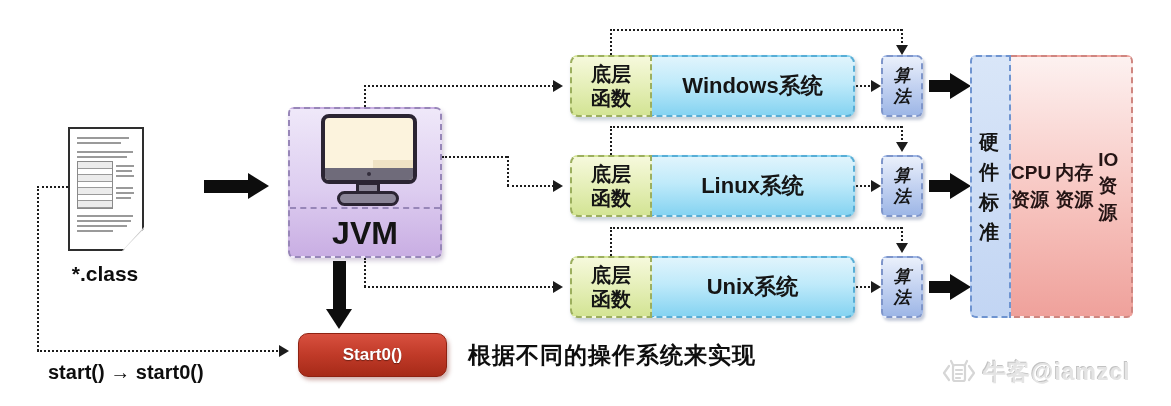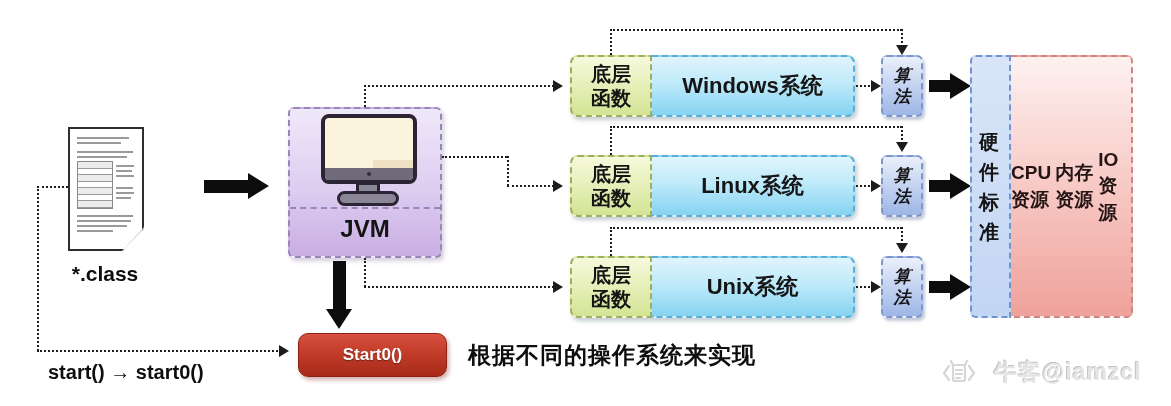--- a/index.html
+++ b/index.html
@@ -32,21 +32,21 @@
   .doc .tbl{position:absolute;left:7px;top:32px;width:34px;height:46px;border:1px solid #8a8a8a;}
   .doc .tbl div{height:5.5px;border-bottom:1px solid #9a9a9a;}
   .doc .tbl div:nth-child(odd){background:#ececec;}
 
   
   .jvm{position:absolute;left:288px;top:107px;width:154px;height:151px;border:2px dashed #9786b8;
        border-radius:6px;background:linear-gradient(180deg,#efe8f9 0%,#ddcdf0 55%,#c9aee3 100%);
        box-shadow:2px 3px 4px rgba(90,60,120,.25);box-sizing:border-box;}
   .jvm-divider{position:absolute;left:0;right:0;top:98px;border-top:2px dashed #9786b8;}
   .jvm-label{position:absolute;left:0;right:0;top:106px;text-align:center;
-       font-size:24px;font-weight:700;color:#141414;}
+       font-size:32px;font-weight:700;color:#141414;}
 
   
   .mon{position:absolute;left:310px;top:114px;width:112px;height:92px;}
   .mon .body{position:absolute;left:11px;top:0;width:88px;height:62px;background:#fcf3dd;
        border:4px solid #2b2433;border-radius:8px;overflow:hidden;}
   .mon .bar{position:absolute;left:0;right:0;bottom:0;height:12px;background:#6f6b7a;}
   .mon .cam{position:absolute;left:50%;bottom:4px;width:4px;height:4px;margin-left:-2px;
        border-radius:50%;background:#332e3c;}
   .mon .shade{position:absolute;right:0;bottom:12px;width:40px;height:8px;background:#efe2c4;}
   .mon .neck{position:absolute;left:46px;top:68px;width:18px;height:10px;background:#8b8598;
@@ -92,21 +92,21 @@
   
   .start0{position:absolute;left:290px;top:333px;width:147px;height:42px;border-radius:10px;
        background:linear-gradient(180deg,#d8503f 0%,#c03a28 50%,#a62a18 100%);
        border:1px solid #8e2212;box-shadow:2px 3px 4px rgba(120,30,20,.35);
        display:flex;align-items:center;justify-content:center;margin-left:8px;}
   .start0 span{color:#ffffff;font-size:17px;font-weight:700;text-shadow:0 1px 1px rgba(0,0,0,.4);}
 
   .label{position:absolute;font-weight:700;color:#0e0e0e;}
 
   
-  .wm{position:absolute;left:942px;top:357px;display:flex;align-items:center;gap:18px;}
+  .wm{position:absolute;left:942px;top:357px;display:flex;align-items:center;gap:7px;}
   .wm .txt{font-size:23px;font-weight:700;color:#e4e4e4;
        text-shadow:1px 1px 0 #ffffff,-1px -1px 0 #c2c2c2;letter-spacing:1px;}
 </style>
 </head>
 <body>
 
 <div class="stage">
 
   <div class="doc">
     <div class="ln" style="left:7px;top:8px;width:52px;"></div>

